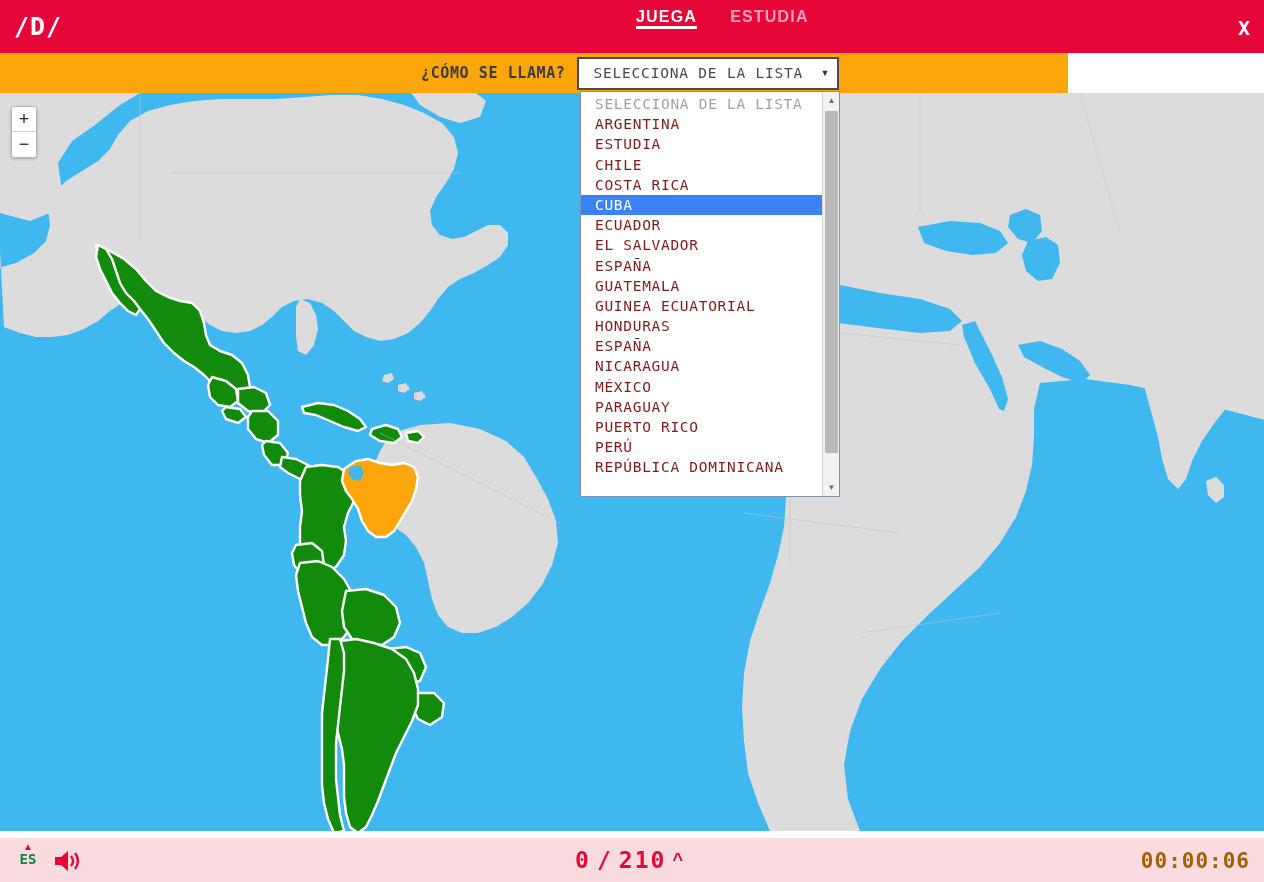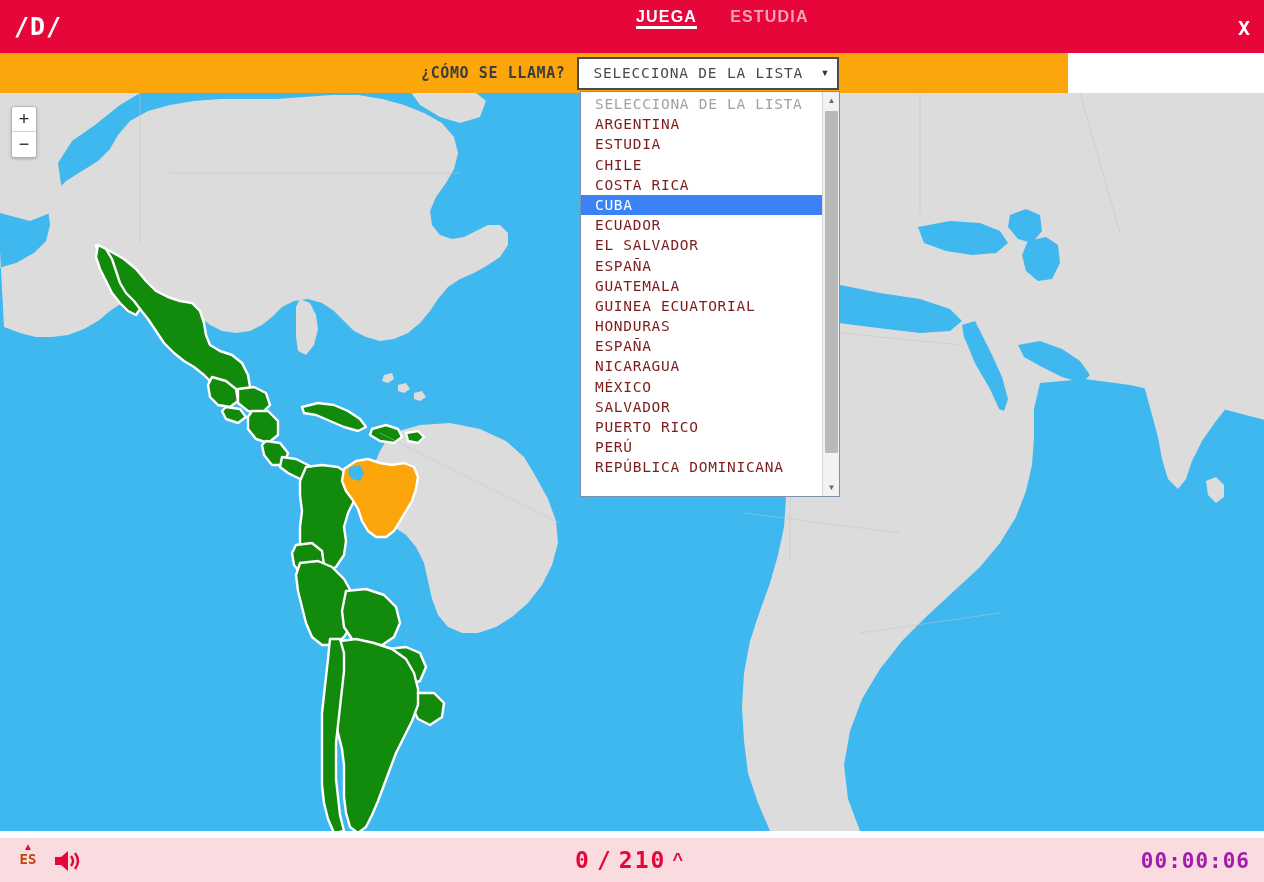--- a/index.html
+++ b/index.html
@@ -129,40 +129,40 @@
     background: #fadbdf;
     display: flex; align-items: center;
   }
   .lang-box {
     position: absolute; left: 11px; top: 3px; width: 34px;
     text-align: center; cursor: pointer;
   }
   .lang-caret { font-size: 10px; color: #e6063a; line-height: 11px; }
   .lang-text {
     font-family: "DejaVu Sans Mono", "Liberation Mono", monospace;
-    font-size: 14px; font-weight: bold; color: #c2410c; line-height: 14px;
+    font-size: 14px; font-weight: bold; color: #15803d; line-height: 14px;
   }
   .sound-icon { position: absolute; left: 53px; top: 11px; cursor: pointer; }
   .score {
     position: absolute; left: 0; top: 0; width: 1264px; height: 44px;
     display: flex; align-items: center; justify-content: center;
     pointer-events: none;
   }
   .score-inner { display: flex; align-items: center; gap: 6px;
     transform: translateX(-3px); }
   .score-text {
     font-family: "DejaVu Sans Mono", "Liberation Mono", monospace;
     font-size: 23px; font-weight: bold; color: #e6063a; letter-spacing: 2px;
   }
   .score-caret { font-size: 18px; color: #e6063a; font-weight: bold;
     pointer-events: auto; cursor: pointer; line-height: 18px; }
   .timer {
     position: absolute; right: 14px; top: 11px;
     font-family: "DejaVu Sans Mono", "Liberation Mono", monospace;
-    font-size: 21px; font-weight: bold; color: #a21caf; letter-spacing: 1px;
+    font-size: 21px; font-weight: bold; color: #a16207; letter-spacing: 1px;
   }
 </style>
 </head>
 <body>
 
 <div id="app">
 
   <div class="header">
     <div class="logo">/D/</div>
     <div class="nav">
@@ -442,21 +442,21 @@
         <div class="dd-item selected">CUBA</div>
         <div class="dd-item">ECUADOR</div>
         <div class="dd-item">EL SALVADOR</div>
         <div class="dd-item">ESPAÑA</div>
         <div class="dd-item">GUATEMALA</div>
         <div class="dd-item">GUINEA ECUATORIAL</div>
         <div class="dd-item">HONDURAS</div>
         <div class="dd-item">ESPAÑA</div>
         <div class="dd-item">NICARAGUA</div>
         <div class="dd-item">MÉXICO</div>
-        <div class="dd-item">SALVADOR</div>
+        <div class="dd-item">PARAGUAY</div>
         <div class="dd-item">PUERTO RICO</div>
         <div class="dd-item">PERÚ</div>
         <div class="dd-item">REPÚBLICA DOMINICANA</div>
       </div>
     <div class="dd-scroll">
       <div class="dd-arrow-up">▲</div>
       <div class="dd-thumb"></div>
       <div class="dd-arrow-down">▼</div>
     </div>
   </div>

